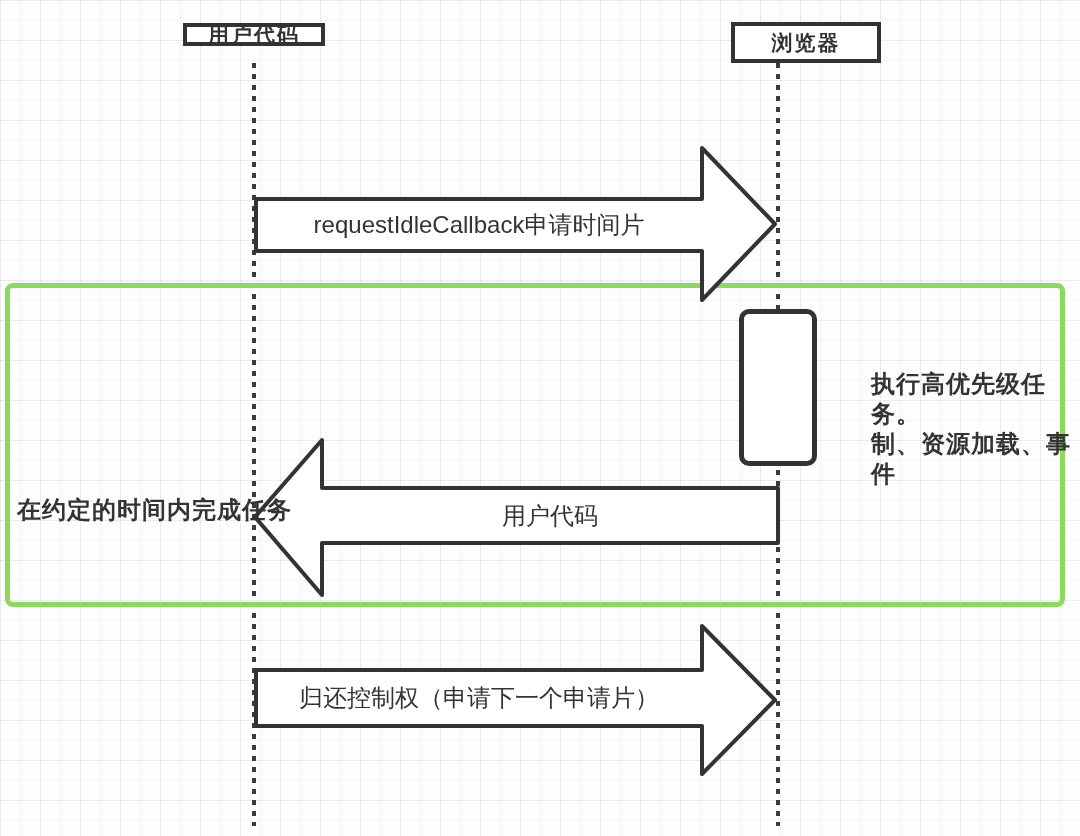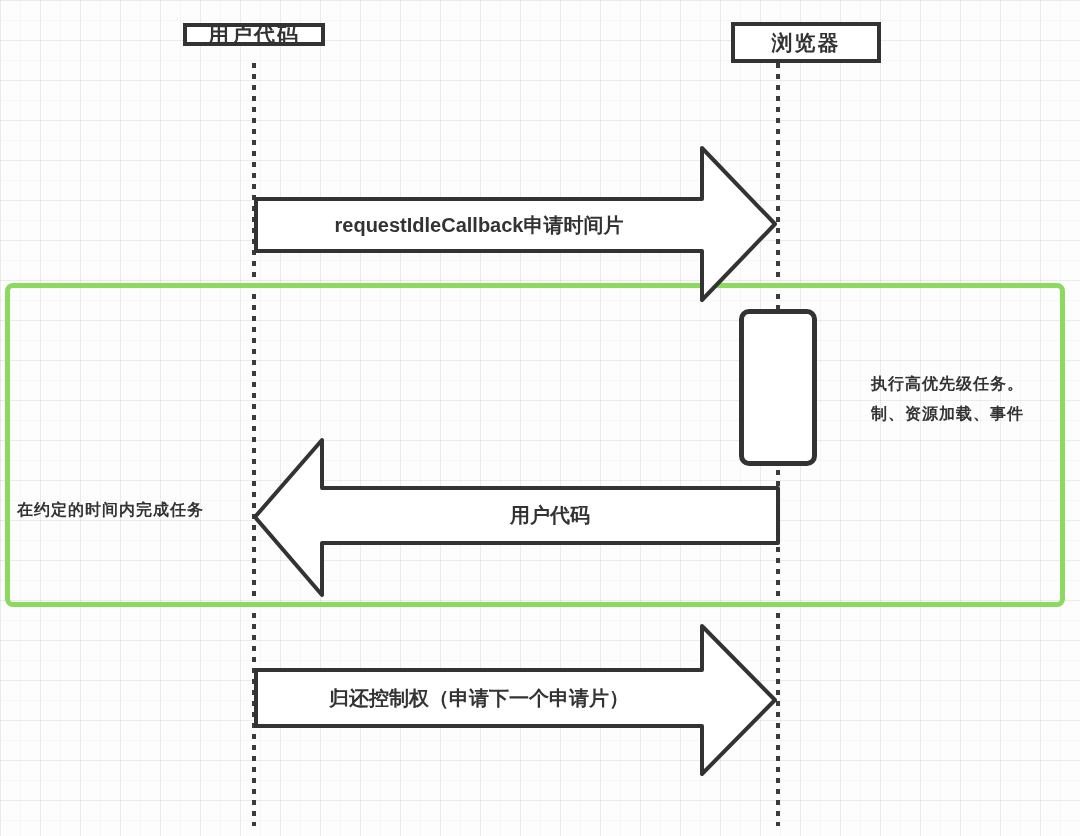--- a/index.html
+++ b/index.html
@@ -43,22 +43,22 @@
     position: absolute;
     left: 0; top: 0;
     width: 1080px; height: 836px;
     pointer-events: none;
   }
   .arrow-label {
     position: absolute;
     display: flex;
     align-items: center;
     justify-content: center;
-    font-size: 20px;
-    font-weight: 700;
+    font-size: 24px;
+    font-weight: 400;
     white-space: nowrap;
   }
   .highlight-box {
     position: absolute;
     box-sizing: border-box;
     left: 5px; top: 283px;
     width: 1060px; height: 324px;
     border: 5px solid #8cd95f;
     border-radius: 8px;
     background: transparent;
@@ -67,21 +67,21 @@
     position: absolute;
     box-sizing: border-box;
     left: 739px; top: 309px;
     width: 78px; height: 157px;
     border: 5px solid #333;
     border-radius: 10px;
     background: #fff;
   }
   .note {
     position: absolute;
-    font-size: 16px;
+    font-size: 24px;
     font-weight: 700;
     line-height: 30px;
     letter-spacing: 1px;
   }
   .note-left {
     left: 17px; top: 495px;
     white-space: nowrap;
   }
   .note-right {
     left: 871px; top: 369px;

